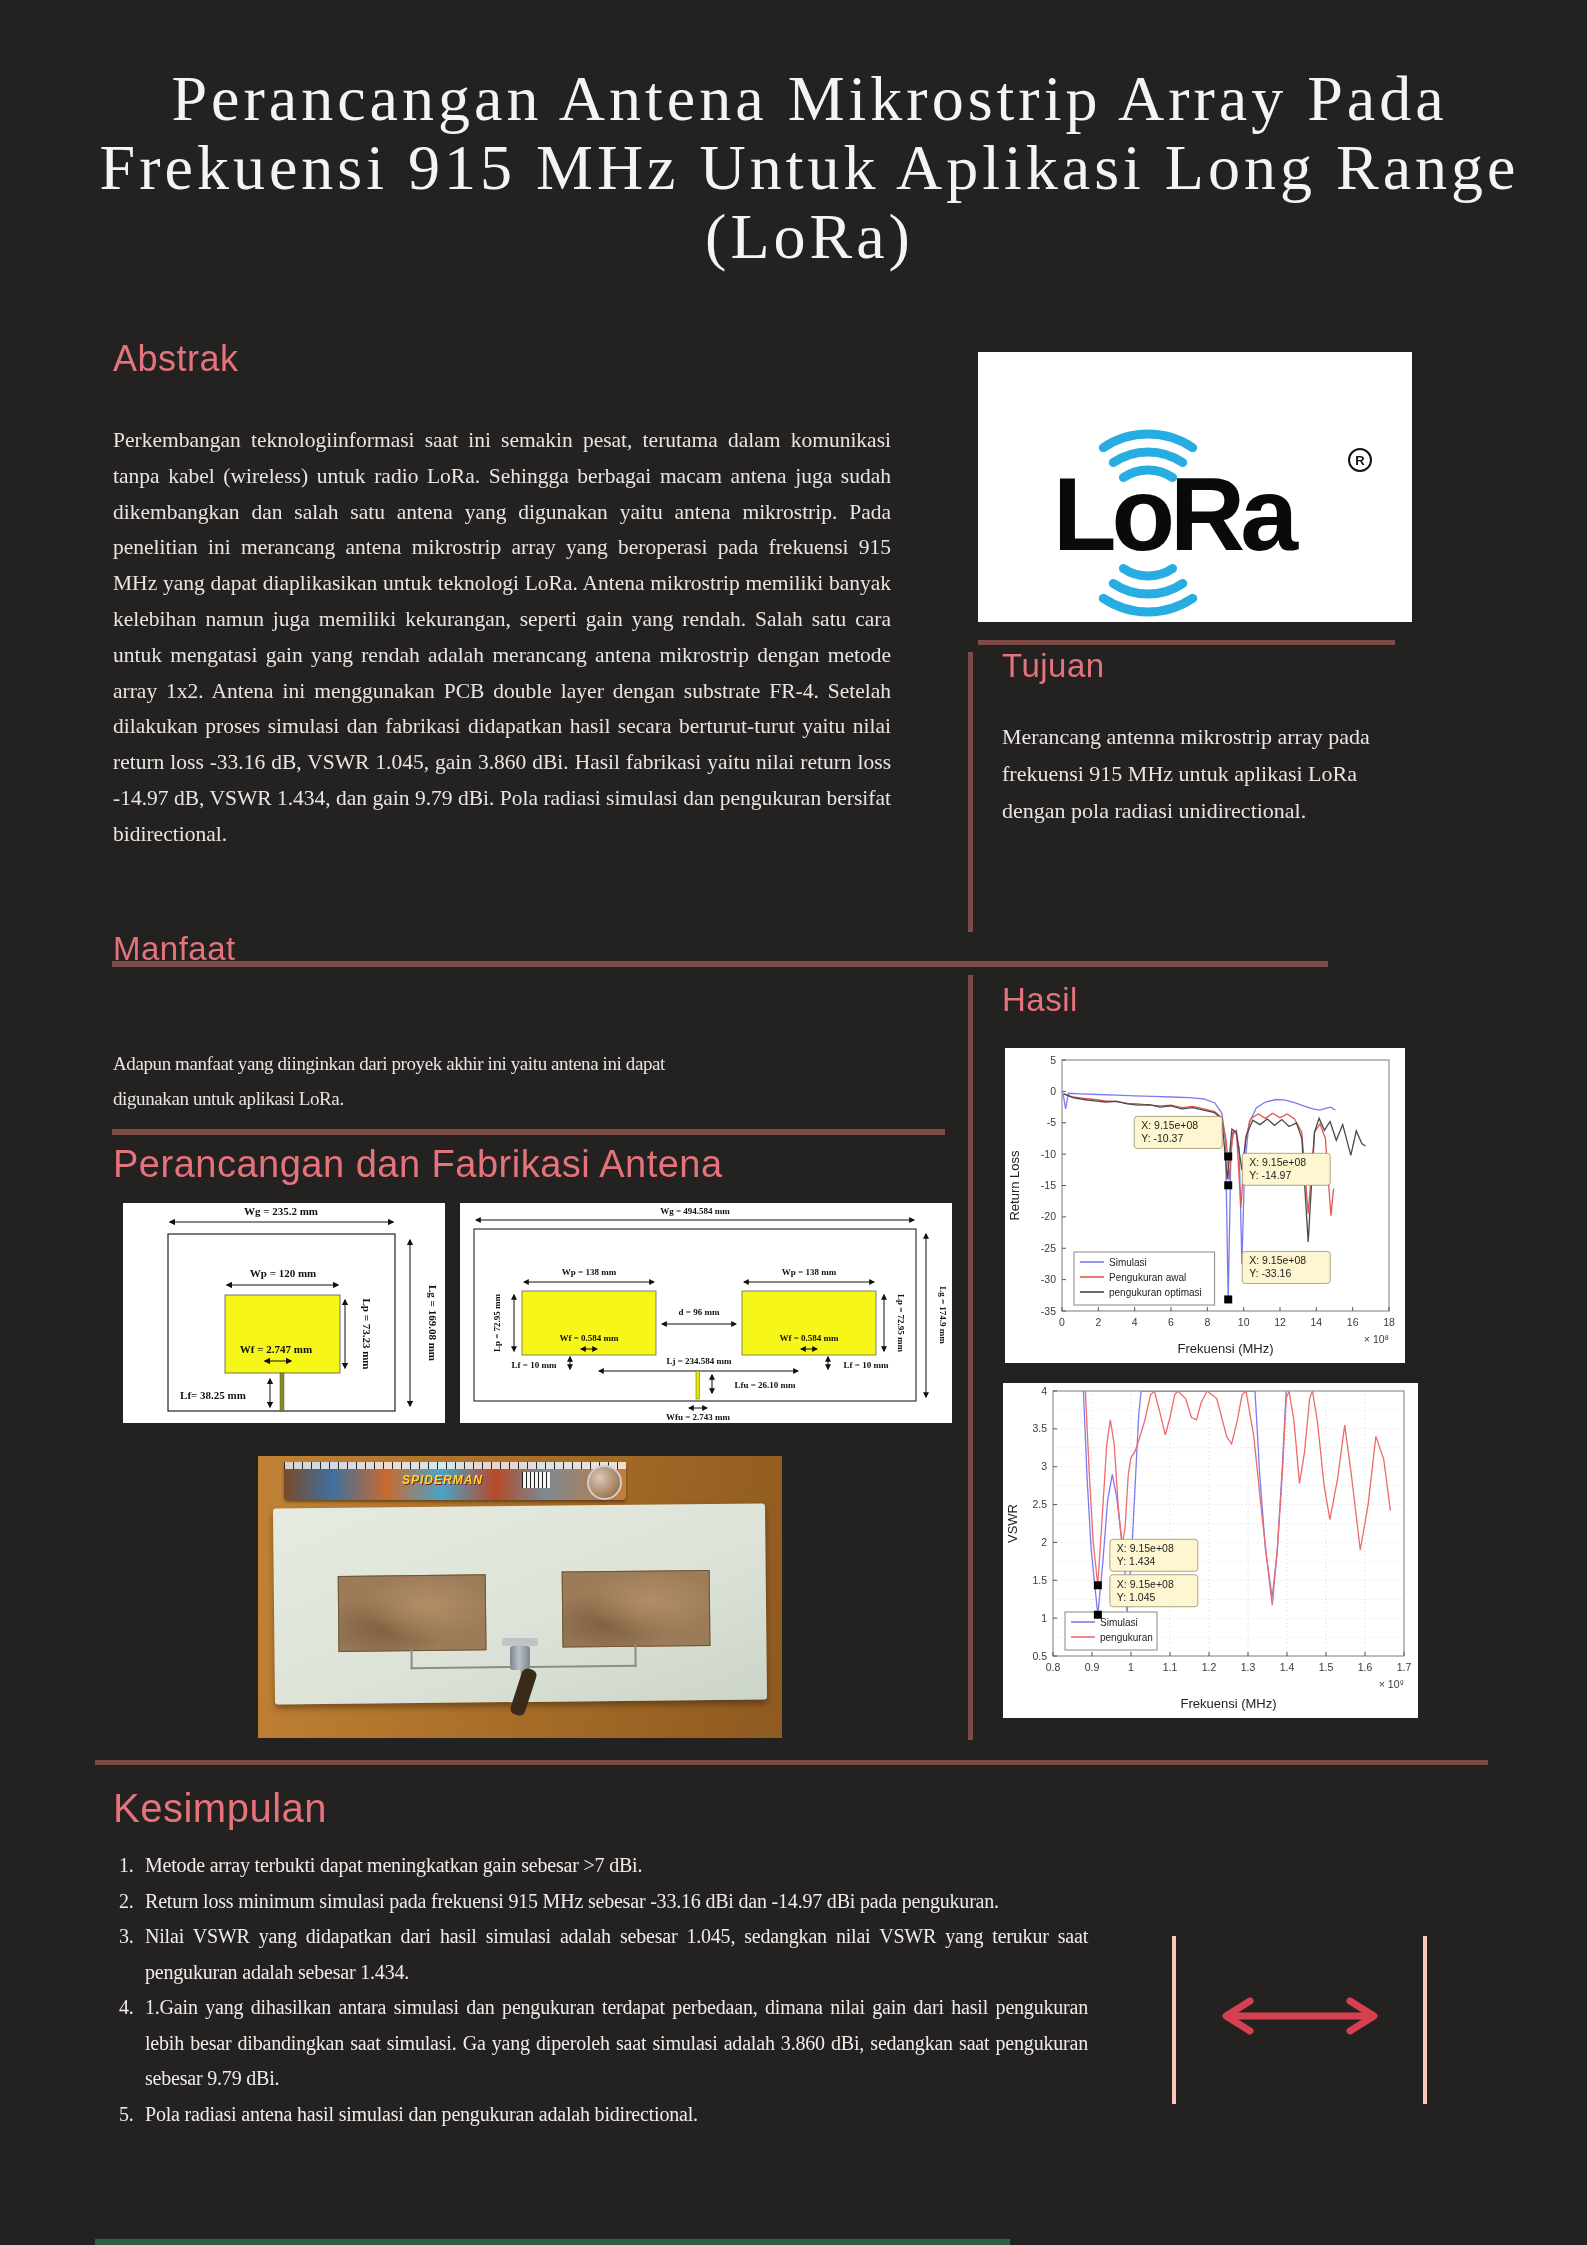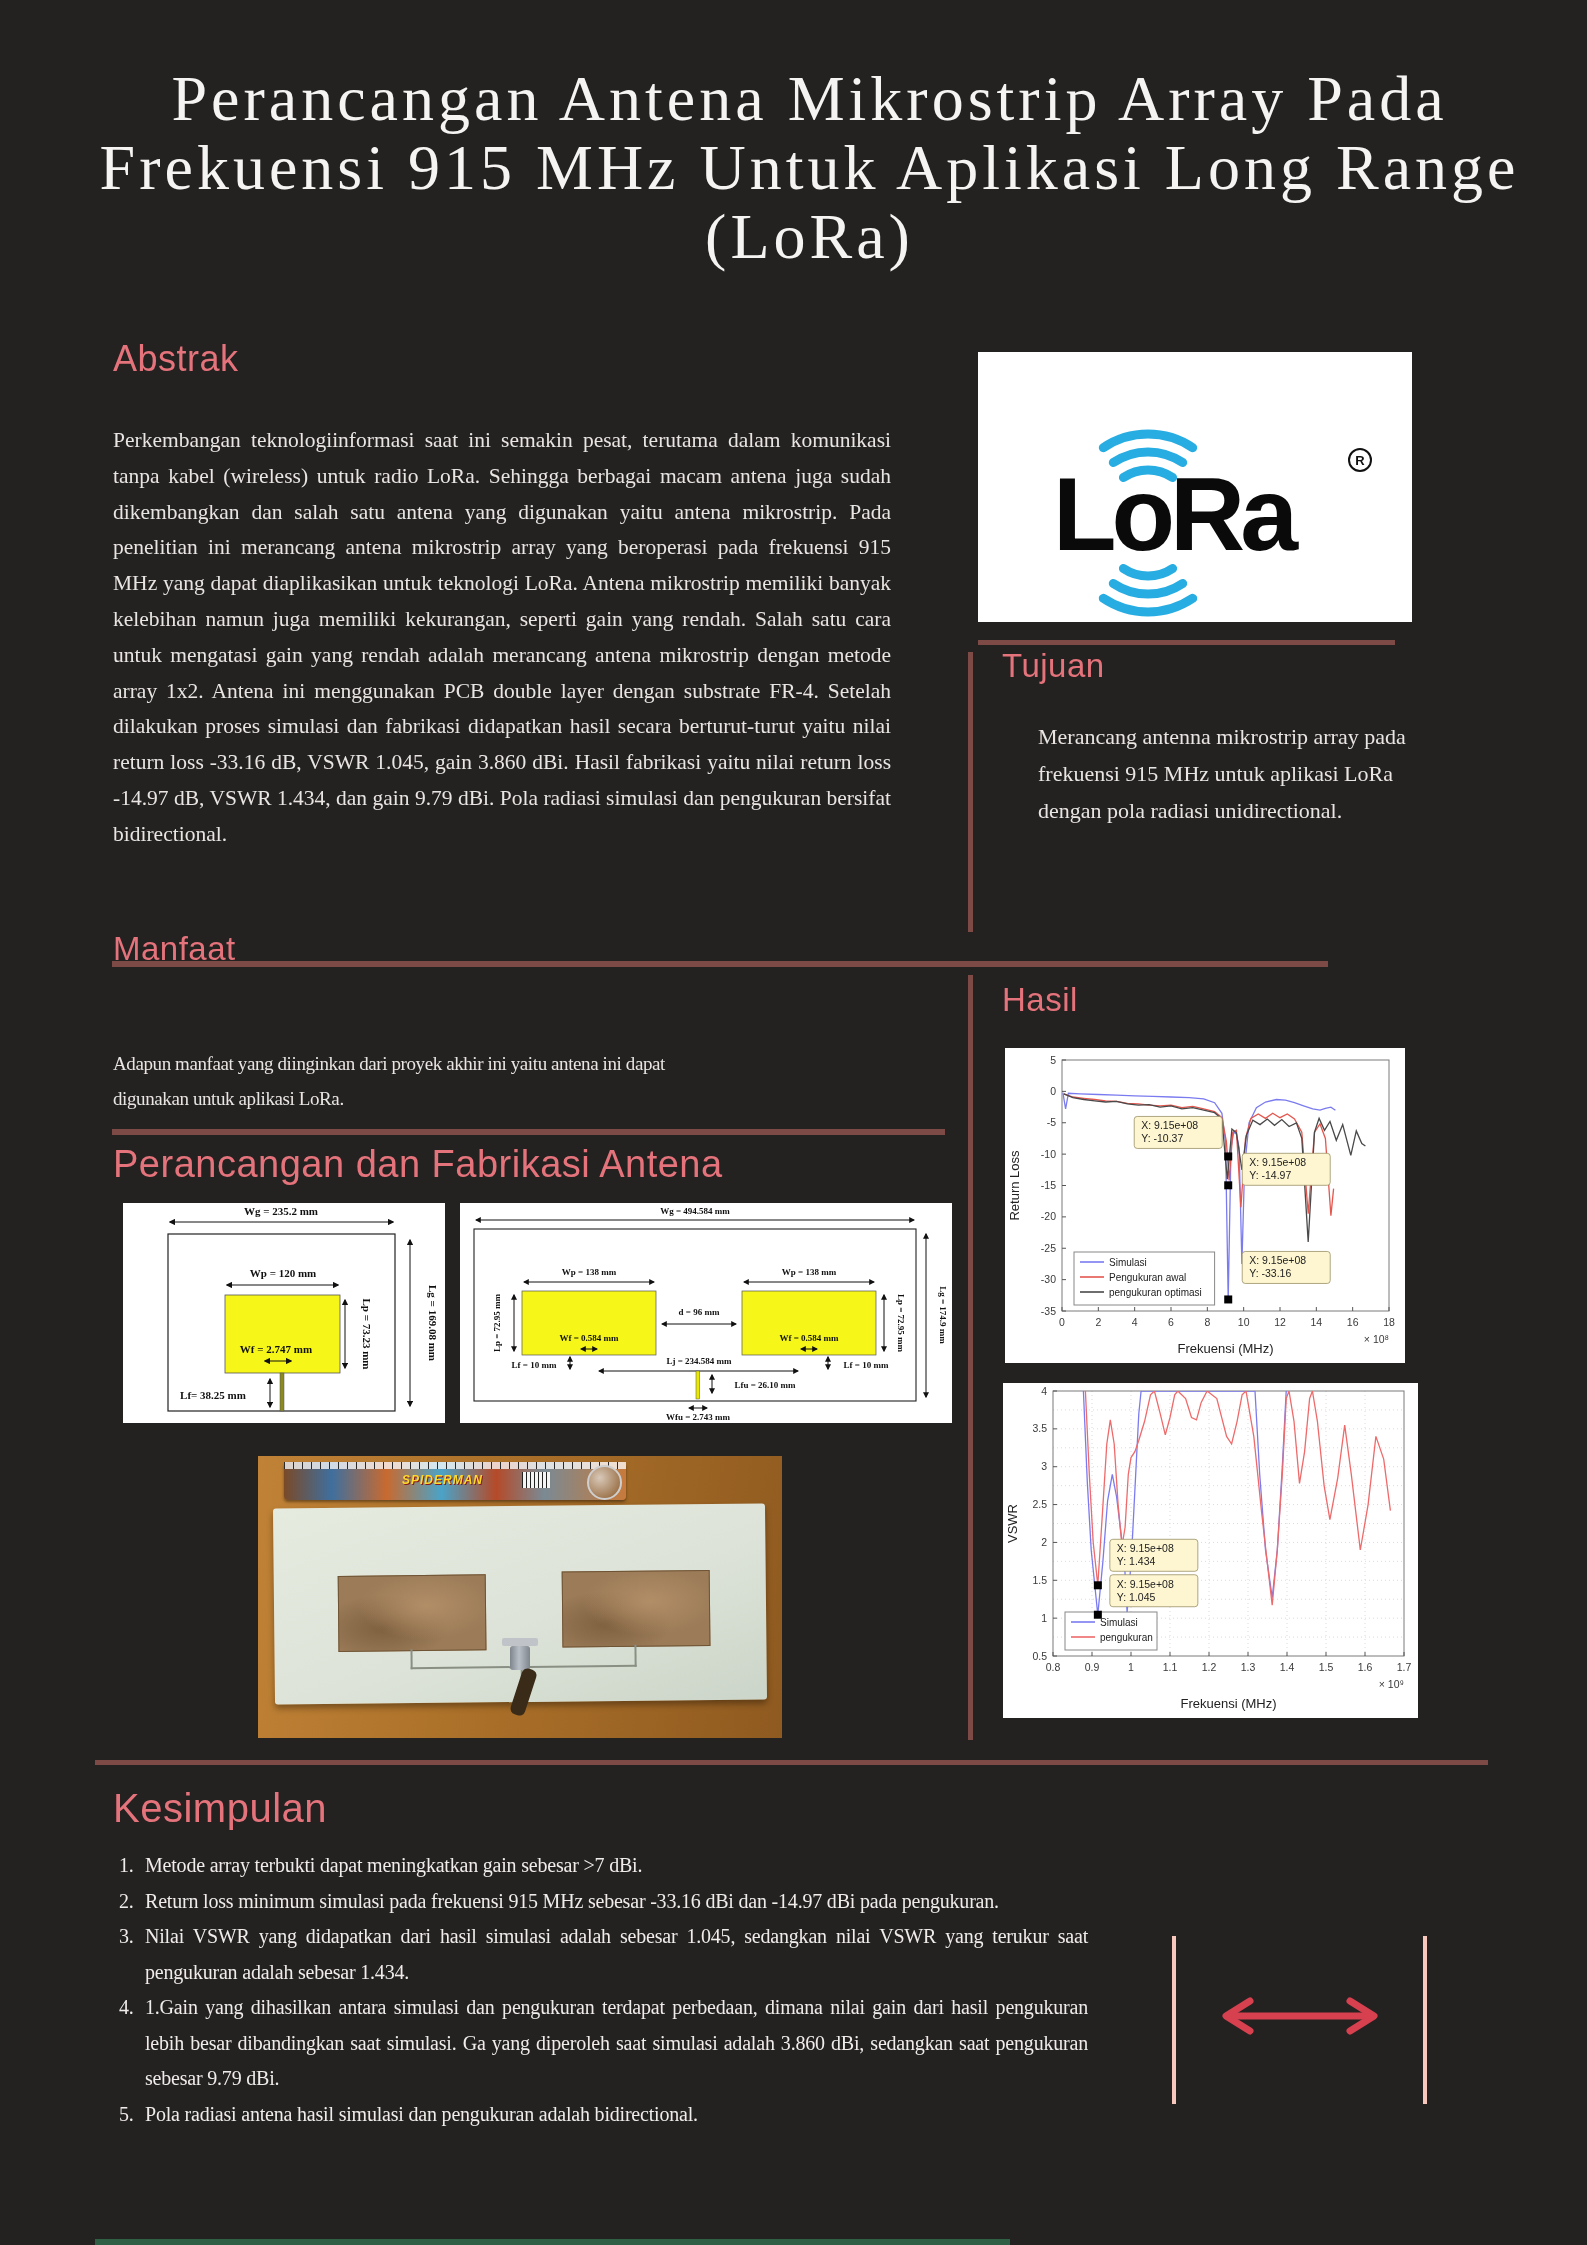--- a/index.html
+++ b/index.html
@@ -87,21 +87,21 @@
       </g>
       <text x="195" y="198" text-anchor="middle" font-family="Liberation Sans, sans-serif" font-size="104" font-weight="bold" letter-spacing="-5" fill="#0a0a0a">LoRa</text>
       <circle cx="382" cy="108" r="11" fill="none" stroke="#111" stroke-width="2"></circle>
       <text x="382" y="113" text-anchor="middle" font-family="Liberation Sans, sans-serif" font-size="13" font-weight="bold" fill="#111">R</text>
     </svg>
   </div>
 
   <div class="divider" style="left:978px;top:640px;width:417px;height:5px;"></div>
   <div class="vline" style="left:968px;top:652px;width:5px;height:280px;"></div>
   <div class="h-coral" style="left:1002px;top:647px;font-size:33px;">Tujuan</div>
-  <div class="serif-body" style="left:1002px;top:718px;width:400px;font-size:22px;line-height:37px;margin-left:36px;">Merancang antenna mikrostrip array pada frekuensi 915 MHz untuk aplikasi LoRa dengan pola radiasi unidirectional.</div>
+  <div class="serif-body" style="left:1002px;top:718px;width:400px;font-size:22px;line-height:37px;">Merancang antenna mikrostrip array pada frekuensi 915 MHz untuk aplikasi LoRa dengan pola radiasi unidirectional.</div>
 
   <div class="divider" style="left:112px;top:961px;width:1216px;height:6px;"></div>
 
   <div class="h-coral" style="left:113px;top:930px;font-size:33px;text-align:center;">Manfaat</div>
   <div class="serif-body" style="left:113px;top:1046px;width:560px;font-size:19px;line-height:35px;letter-spacing:-.4px;"> Adapun manfaat yang diinginkan dari proyek akhir ini yaitu antena ini dapat digunakan untuk aplikasi LoRa.</div>
 
   <div class="divider" style="left:112px;top:1129px;width:833px;height:6px;"></div>
   <div class="h-coral" style="left:113px;top:1143px;font-size:38px;text-align:center;">Perancangan dan Fabrikasi Antena</div>
 
   <div class="panel" style="left:123px;top:1203px;width:322px;height:220px;">

